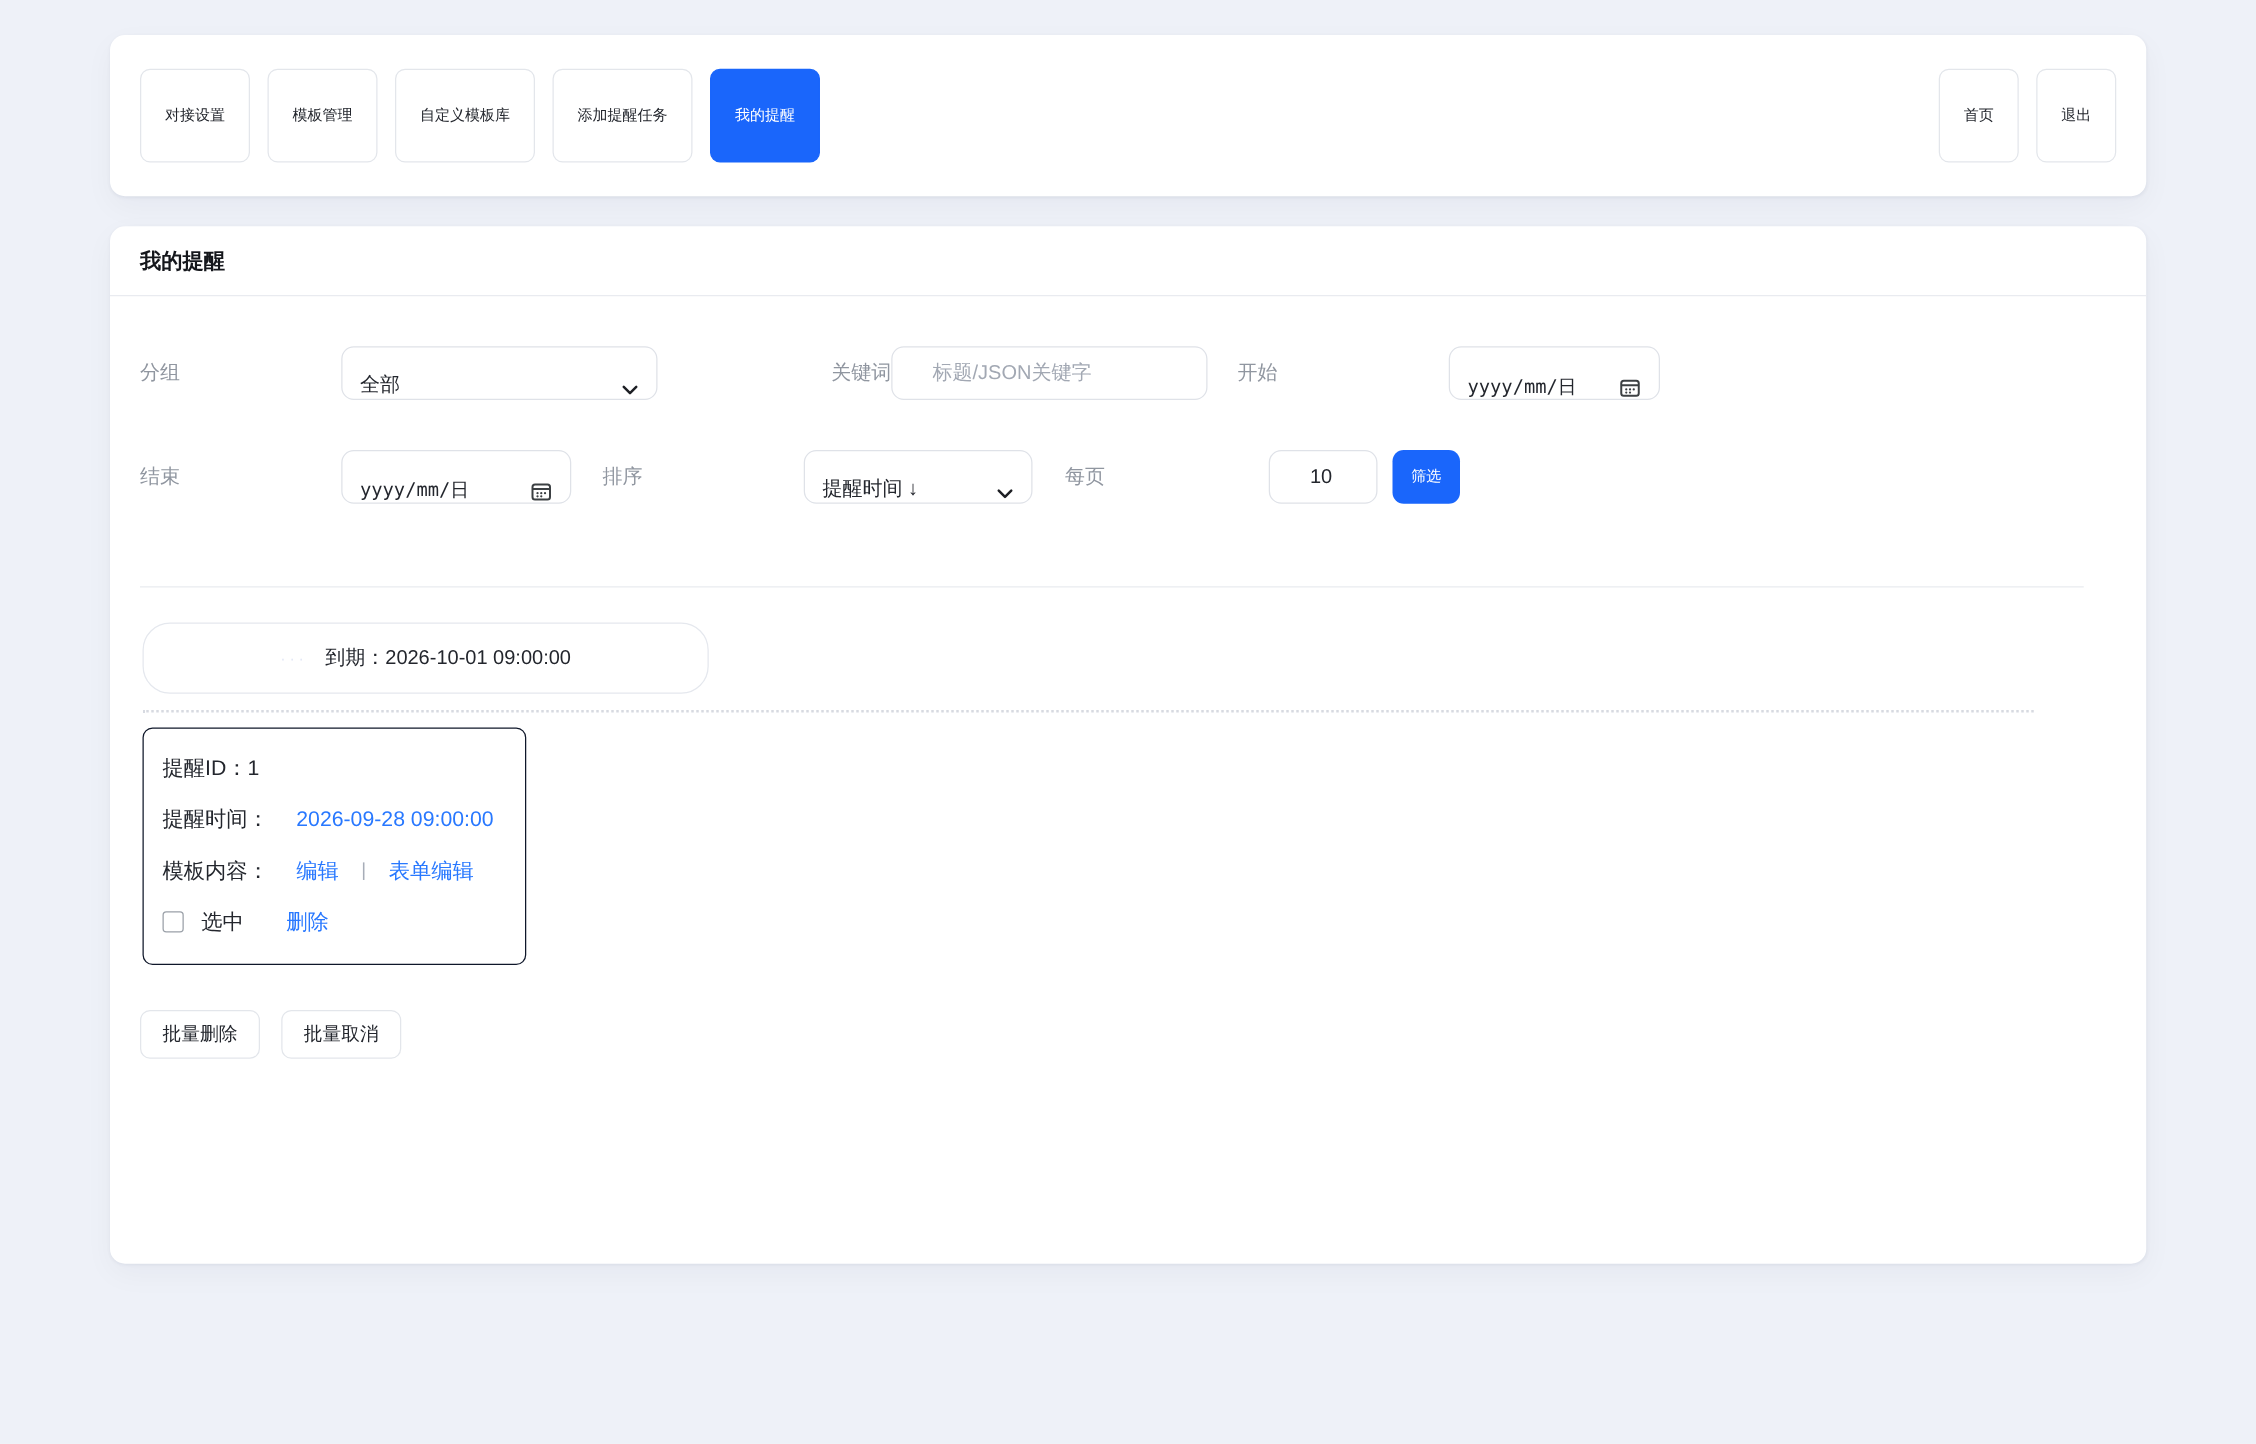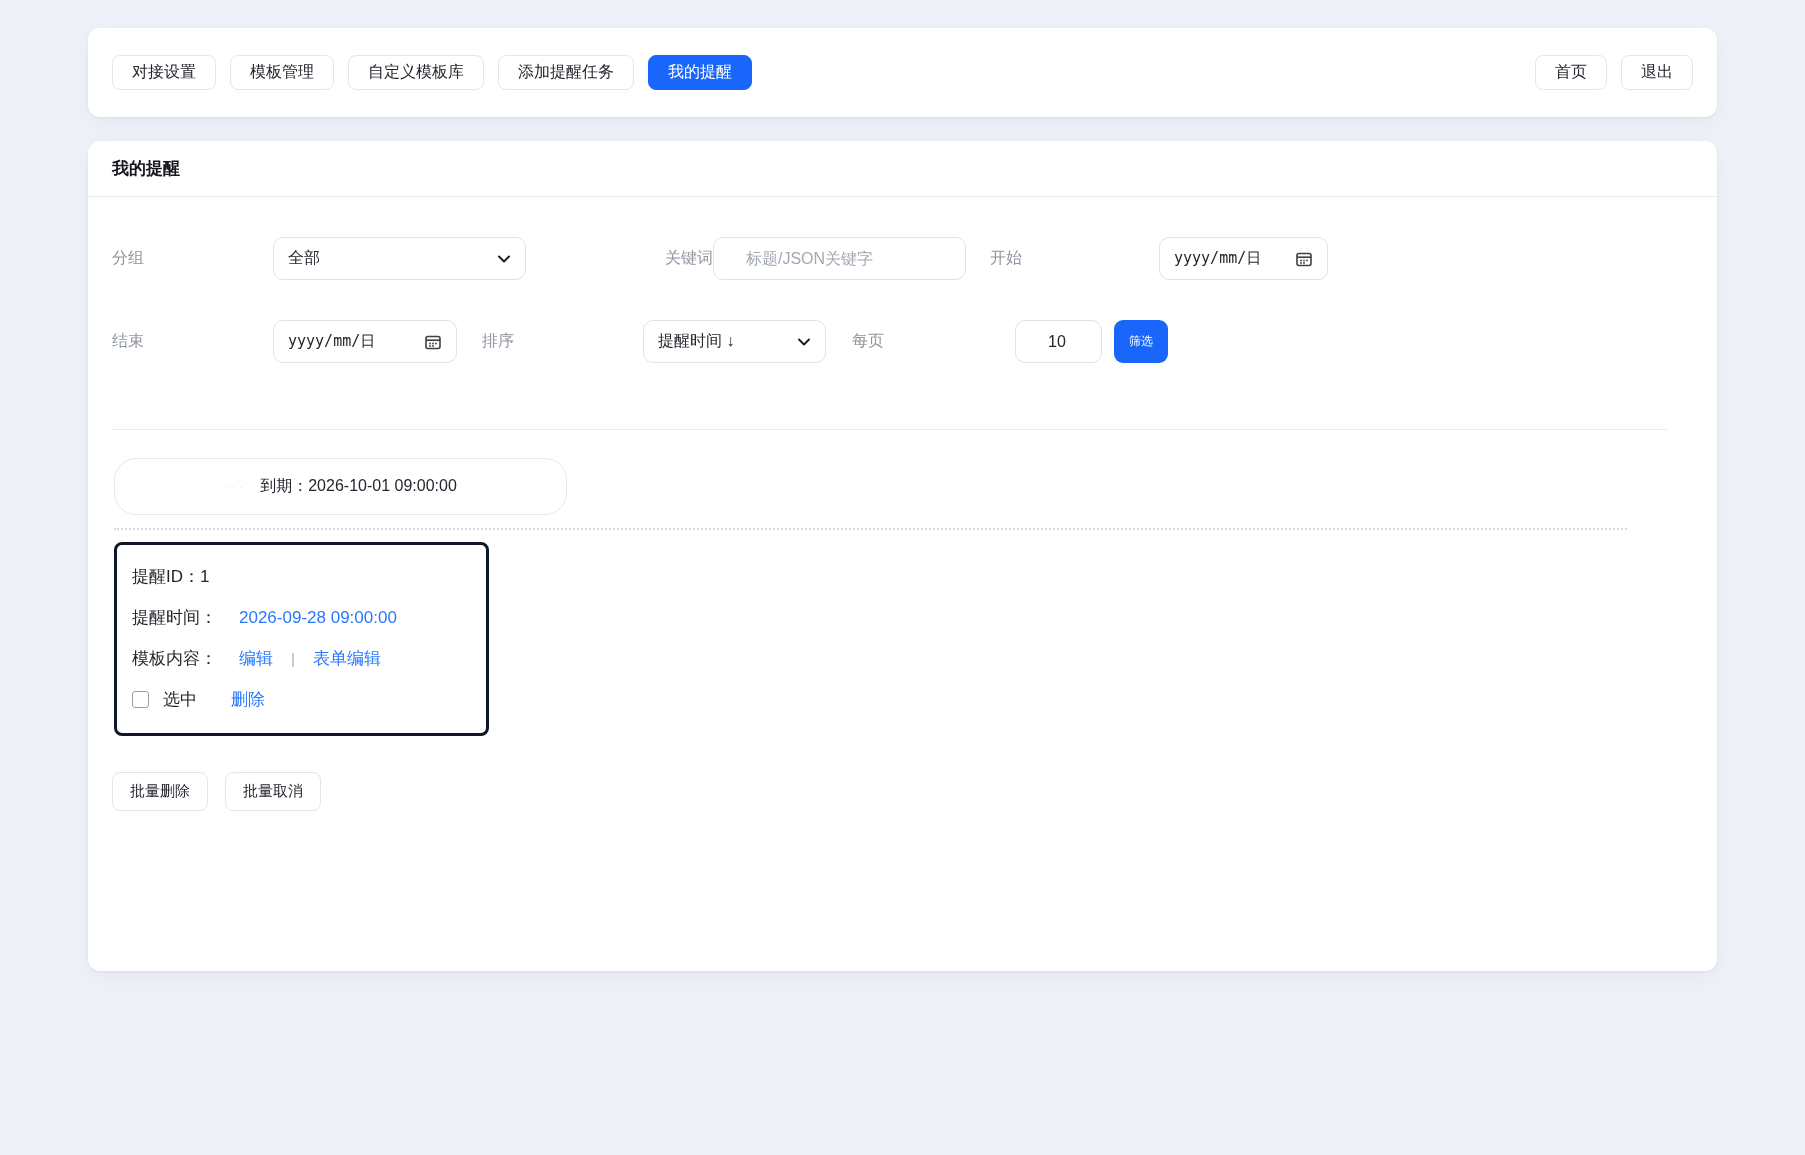--- a/index.html
+++ b/index.html
@@ -9,33 +9,33 @@
 
   
   .topbar { height:58px; background:#fff; border-bottom:1px solid #e8eaf0; display:flex; align-items:center; justify-content:space-between; padding:0 16px; }
   .app-title { font-size:18px; font-weight:bold; color:#17191e; }
   .btn-primary { background:#1a66fb; color:#fff; border:none; border-radius:8px; font-size:15px; padding:9px 16px; cursor:pointer; font-family:inherit; }
 
   
   .panel { background:#fff; border-radius:12px; margin:0 88px; box-shadow:0 1px 3px rgba(22,32,60,.06), 0 8px 24px rgba(22,32,60,.04); }
   .nav-panel { margin-top:28px; padding:27px 24px; display:flex; align-items:center; justify-content:space-between; }
   .nav-group { display:flex; gap:14px; }
-  .nav-btn { background:#fff; border:1px solid #e3e6eb; border-radius:8px; padding:6px 19px; font-size:16px; color:#23262d; cursor:pointer; font-family:inherit; white-space:nowrap; }
+  .nav-btn { background:#fff; border:1px solid #e3e6eb; border-radius:8px; padding:28px 19px; font-size:12px; color:#23262d; cursor:pointer; font-family:inherit; white-space:nowrap; }
   .nav-btn.active { background:#1a66fb; border-color:#1a66fb; color:#fff; }
   .nav-right { display:flex; gap:14px; }
 
   .main-panel { margin-top:24px; height:830px; }
   .panel-header { padding:16px 24px; border-bottom:1px solid #e9ebf0; }
   .panel-title { font-size:17px; font-weight:bold; color:#15171c; }
   .panel-body { padding:40px 24px 24px 24px; }
 
   
   .filter-row { display:flex; align-items:center; margin-bottom:40px; }
   .f-label { color:#9096a0; font-size:16px; }
-  .control { border:1px solid #dfe2e8; border-radius:10px; height:43px; background:#fff; display:flex; align-items:center; padding:0 14px; font-size:16px; color:#23262d; cursor:pointer; }
+  .control { border:1px solid #dfe2e8; border-radius:10px; height:43px; background:#fff; display:flex; align-items:flex-end; padding:0 14px; font-size:16px; color:#23262d; cursor:pointer; }
   .select-box { justify-content:space-between; }
   .chev { width:14px; height:14px; flex:none; margin-left:8px; }
   input.text-input { border:1px solid #dfe2e8; border-radius:10px; height:43px; padding:0 32px; font-size:16px; font-family:inherit; color:#23262d; outline:none; }
   input.text-input::placeholder { color:#a2a8b3; }
   .date-box { justify-content:space-between; }
   .date-ph { font-family:"DejaVu Sans Mono","Liberation Mono",monospace; font-size:15px; color:#23262d; letter-spacing:0; }
   .cal { width:18px; height:18px; flex:none; margin-left:10px; }
 
   
   .w-lab-1 { width:161px; } .w-lab-2 { width:156px; margin-left:31px;text-align:right; } .w-lab-3 { width:169px; margin-left:24px; }
@@ -47,21 +47,21 @@
   
   .customer-head { margin-top:66px; }
   .customer-title { font-size:17px; font-weight:bold; color:#15171c; padding-left:2px; }
   .solid-div { border-bottom:1px solid #e9ebf0; margin-top:14px; margin-right:26px; }
   .due-card { margin-top:28px; margin-left:2px; width:453px; height:57px; border:1px solid #e5e8ee; border-radius:22px; display:flex; align-items:center; justify-content:center; gap:14px; font-size:16px; }
   .faint-name { color:#e3e8f6; font-size:13px; letter-spacing:3px; }
   .due-text { color:#23262d; }
   .dotted-div { border-top:2px dotted #d7dae1; margin-top:13px; margin-right:66px; margin-left:2px; }
 
   
-  .reminder-card { margin-top:12px; margin-left:2px; width:375px; border:3px solid #0f172a; border-radius:8px; padding:20px 15px 22px 15px; font-size:17px; color:#23262d; }
+  .reminder-card { margin-top:12px; margin-left:2px; width:307px; border:1px solid #0f172a; border-radius:8px; padding:20px 15px 22px 15px; font-size:17px; color:#23262d; }
   .r-row { display:flex; align-items:center; margin-bottom:18px; }
   .r-row:last-child { margin-bottom:0; }
   .r-val { margin-left:22px; }
   .link { color:#2878ff; text-decoration:none; cursor:pointer; }
   .pipe { color:#a7adb8; margin:0 18px; font-size:15px; }
   .badge { display:inline-block; margin-left:14px; background:#fcf6e9; color:#d9952e; border:1px solid #f2ddb4; border-radius:13px; font-size:14px; padding:3px 12px; line-height:19px; }
   .checkbox { appearance:none; width:17px; height:17px; border:1.5px solid #9aa0a8; border-radius:3px; background:#fff; cursor:pointer; margin-right:14px; }
   .del-link { margin-left:34px; }
 
   

